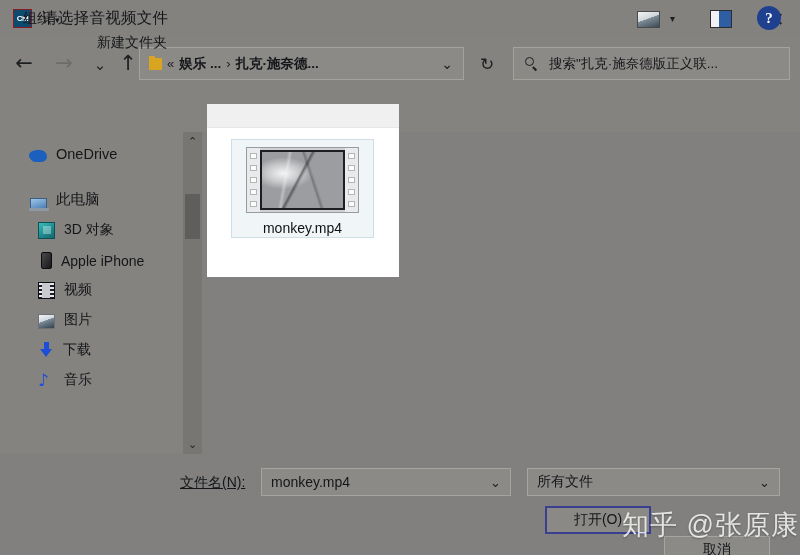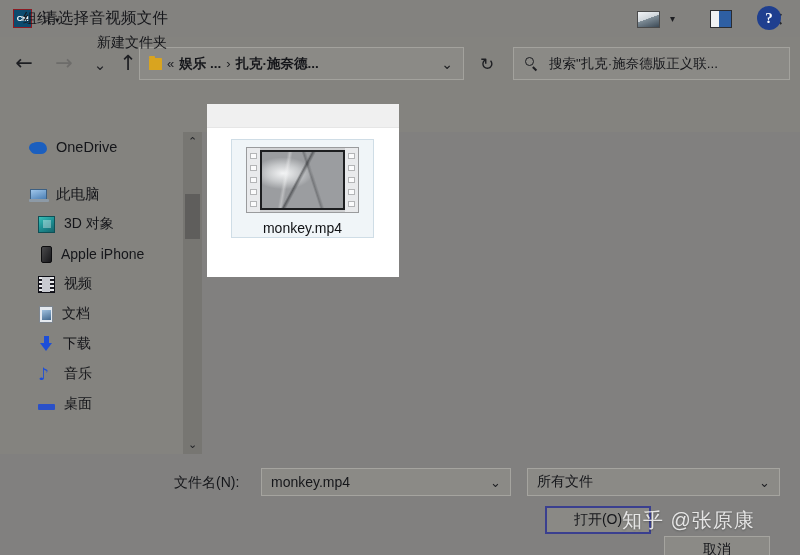--- a/index.html
+++ b/index.html
@@ -249,21 +249,21 @@
   
   #sidebar {
     position: absolute;
     left: 0; top: 132px;
     width: 183px; height: 322px;
     background: #84837f;
     overflow: hidden;
   }
   .side-item {
     display: flex;
-    align-items: center;
+    align-items: flex-end;
     height: 30px;
     padding-left: 30px;
     box-sizing: border-box;
   }
   .side-item .lbl {
     font-size: 14.5px;
     color: #15161a;
     margin-left: 9px;
     white-space: nowrap;
   }
@@ -484,21 +484,21 @@
     font-family: "Liberation Sans", sans-serif;
   }
 
   
   .form-label {
     position: absolute;
     font-size: 14px;
     color: #15161a;
     white-space: nowrap;
   }
-  #lbl-filename { left: 174px; top: 474px; }
+  #lbl-filename { left: 180px; top: 474px; text-decoration: underline; }
 
   .combo {
     position: absolute;
     background: #8b8a86;
     border: 1px solid #a5a49f;
     box-sizing: border-box;
     display: flex;
     align-items: center;
     height: 28px;
   }
@@ -547,21 +547,21 @@
   }
   #wm-toutiao {
     left: 492px; top: 512px;
     color: #ffffff;
     letter-spacing: 0.5px;
     text-shadow: 0 1px 1px rgba(0,0,0,0.25);
   }
   #wm-zhihu {
     left: 622px; top: 507px;
     color: rgba(255,255,255,0.82);
-    font-size: 20px;
+    font-size: 27px;
     letter-spacing: 1px;
     text-shadow: 0 1px 2px rgba(0,0,0,0.3);
   }
 </style>
 </head>
 <body>
 
 <div id="dialog">
 
   <div id="titlebar">
@@ -625,34 +625,30 @@
     </div>
     <div class="side-item indent">
       <span class="ic ic-phone"></span>
       <span class="lbl">Apple iPhone</span>
     </div>
     <div class="side-item indent">
       <span class="ic ic-video"></span>
       <span class="lbl">视频</span>
     </div>
     <div class="side-item indent">
-      <span class="ic ic-docs"></span>
-      <span class="lbl">文档</span>
+      <span class="ic ic-pictures"></span>
+      <span class="lbl">图片</span>
     </div>
     <div class="side-item indent">
       <span class="ic ic-down"></span>
       <span class="lbl">下载</span>
     </div>
     <div class="side-item indent">
       <span class="ic ic-music">♪</span>
       <span class="lbl">音乐</span>
-    </div>
-    <div class="side-item indent">
-      <span class="ic ic-desktop"></span>
-      <span class="lbl">桌面</span>
     </div>
   </div>
 
   <div id="side-scroll">
     <div class="sb-arrow up">⌃</div>
     <div id="sb-thumb"></div>
     <div class="sb-arrow down">⌄</div>
   </div>
 
   <div id="filepanel">

